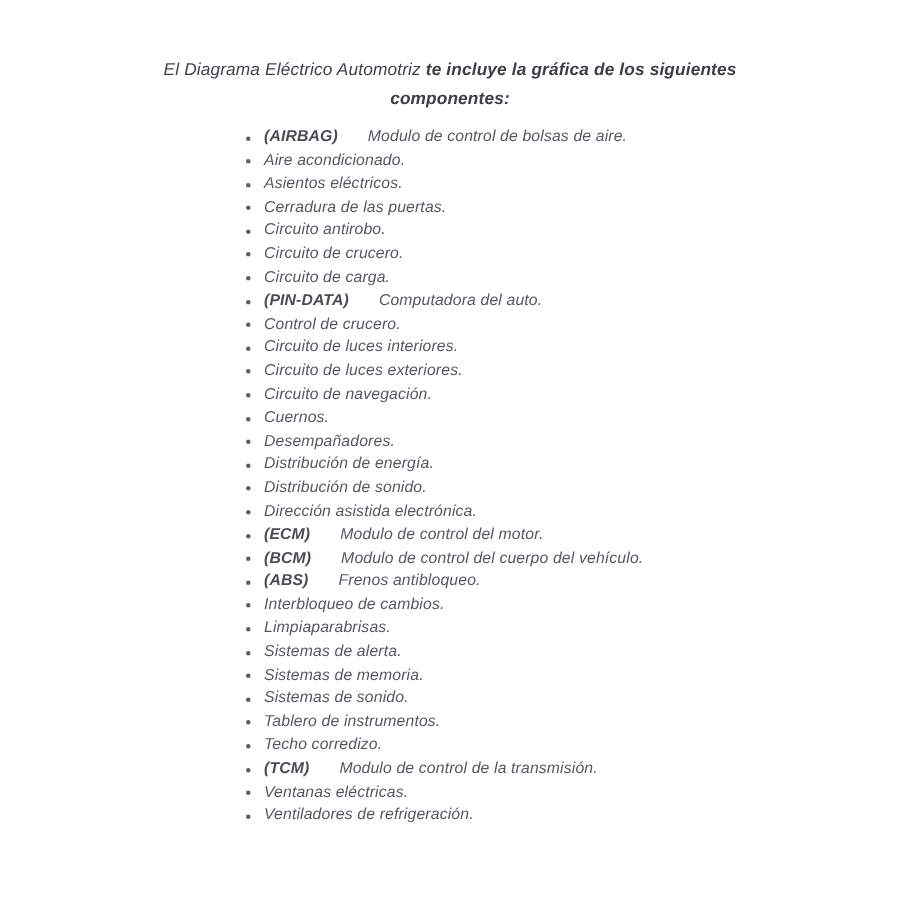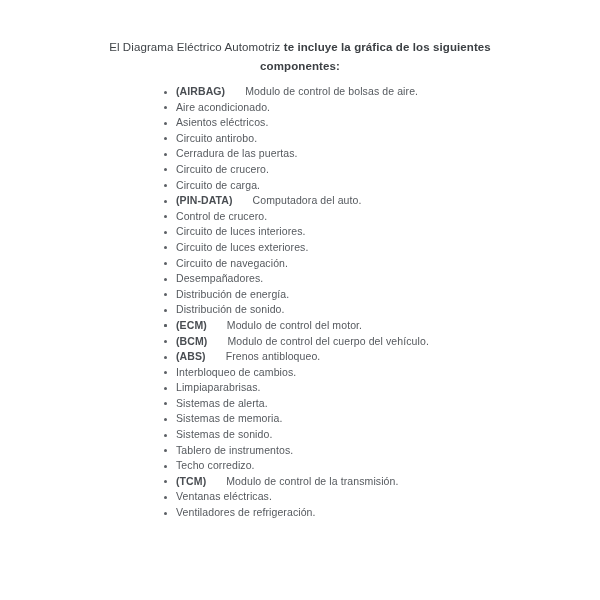--- a/index.html
+++ b/index.html
@@ -11,20 +11,21 @@
     width: 600px;
     height: 600px;
     overflow: hidden;
     font-family: "Liberation Sans", "DejaVu Sans", sans-serif;
   }
   .page {
     position: relative;
     width: 600px;
     height: 512px;
     background: #ffffff;
+    font-style: italic;
   }
   .title {
     position: absolute;
     top: 38px;
     left: 0;
     width: 100%;
     text-align: center;
     font-size: 11.5px;
     line-height: 19px;
     color: #3f4347;
@@ -72,33 +73,34 @@
 
 <div class="page">
   <div class="title">
     <span>El Diagrama Eléctrico Automotriz </span><strong>te incluye la gráfica de los siguientes</strong><br>
     <strong>componentes:</strong>
   </div>
   <ul class="component-list" id="component-list">
       <li><span class="bullet"></span><strong>(AIRBAG)</strong><span>Modulo de control de bolsas de aire.</span></li>
       <li><span class="bullet"></span><span>Aire acondicionado.</span></li>
       <li><span class="bullet"></span><span>Asientos eléctricos.</span></li>
+      <li><span class="bullet"></span><span>Cerradura de las puertas.</span></li>
       <li><span class="bullet"></span><span>Circuito antirobo.</span></li>
-      <li><span class="bullet"></span><span>Cerradura de las puertas.</span></li>
       <li><span class="bullet"></span><span>Circuito de crucero.</span></li>
       <li><span class="bullet"></span><span>Circuito de carga.</span></li>
       <li><span class="bullet"></span><strong>(PIN-DATA)</strong><span>Computadora del auto.</span></li>
       <li><span class="bullet"></span><span>Control de crucero.</span></li>
       <li><span class="bullet"></span><span>Circuito de luces interiores.</span></li>
       <li><span class="bullet"></span><span>Circuito de luces exteriores.</span></li>
       <li><span class="bullet"></span><span>Circuito de navegación.</span></li>
+      <li><span class="bullet"></span><span>Cuernos.</span></li>
       <li><span class="bullet"></span><span>Desempañadores.</span></li>
       <li><span class="bullet"></span><span>Distribución de energía.</span></li>
       <li><span class="bullet"></span><span>Distribución de sonido.</span></li>
-      <li><span class="bullet"></span></li>
+      <li><span class="bullet"></span><span>Dirección asistida electrónica.</span></li>
       <li><span class="bullet"></span><strong>(ECM)</strong><span>Modulo de control del motor.</span></li>
       <li><span class="bullet"></span><strong>(BCM)</strong><span>Modulo de control del cuerpo del vehículo.</span></li>
       <li><span class="bullet"></span><strong>(ABS)</strong><span>Frenos antibloqueo.</span></li>
       <li><span class="bullet"></span><span>Interbloqueo de cambios.</span></li>
       <li><span class="bullet"></span><span>Limpiaparabrisas.</span></li>
       <li><span class="bullet"></span><span>Sistemas de alerta.</span></li>
       <li><span class="bullet"></span><span>Sistemas de memoria.</span></li>
       <li><span class="bullet"></span><span>Sistemas de sonido.</span></li>
       <li><span class="bullet"></span><span>Tablero de instrumentos.</span></li>
       <li><span class="bullet"></span><span>Techo corredizo.</span></li>

